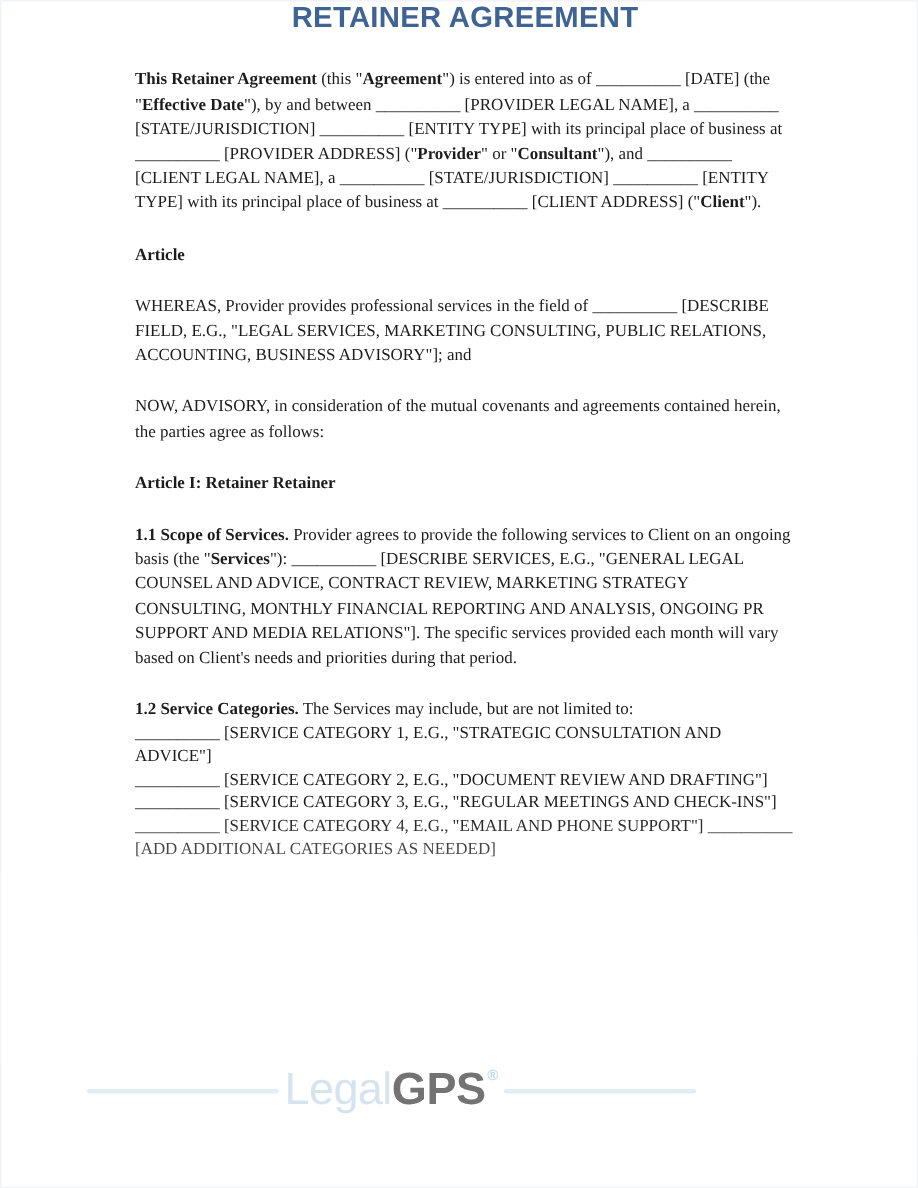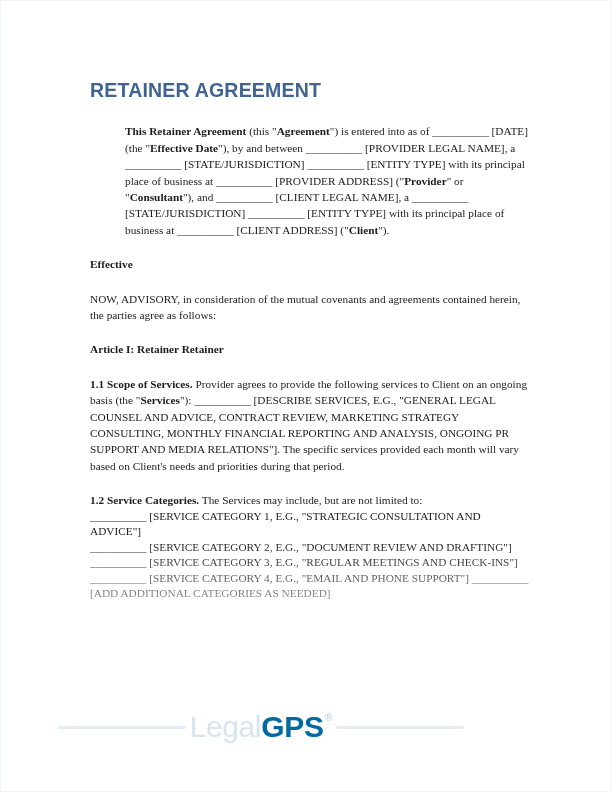--- a/index.html
+++ b/index.html
@@ -29,42 +29,42 @@
   #doc-body {
     position: absolute;
     left: 89px;
     top: 0;
     width: 440px;
     height: 700px;
     overflow: hidden;
   }
 
   #doc-title {
+    text-align: center;
     font-family: "Liberation Sans", "DejaVu Sans", sans-serif;
     font-weight: bold;
     font-size: 19.5px;
     letter-spacing: 0.2px;
     color: #3f6392;
     margin: 0;
-    padding-top: 78px;
     line-height: 1.2;
   }
 
   .para {
     font-size: 11.3px;
     line-height: 16.4px;
     color: #1c1c1c;
     margin: 0;
     padding: 0;
     text-align: left;
   }
 
   .p-gap     { margin-top: 18px; }
   .p-gap-sm  { margin-top: 15px; }
-  .p-gap-lg  { margin-top: 21px; margin-left: 35px; }
+  .p-gap-lg  { margin-top: 21px; }
 
   .b { font-weight: bold; }
 
   .heading {
     font-weight: bold;
   }
 
   
   .cat-list {
     margin: 0;
@@ -126,21 +126,21 @@
   }
   #logo-legal {
     font-size: 30px;
     font-weight: 400;
     color: #d6e4f0;
     letter-spacing: -0.4px;
   }
   #logo-gps {
     font-size: 30px;
     font-weight: bold;
-    color: #0369a1;
+    color: #737373;
     letter-spacing: -0.2px;
   }
   #logo-reg {
     font-size: 10px;
     font-weight: bold;
     color: #bcd8ee;
     margin-top: 1px;
     margin-left: 1px;
   }
 </style>
@@ -148,22 +148,23 @@
 <body>
 
 <div id="page">
 
   <div id="doc-body">
 
     <h1 id="doc-title">RETAINER AGREEMENT</h1>
 
     <p class="para p-gap-lg"><span class="b">This Retainer Agreement</span><span> (this "</span><span class="b">Agreement</span><span>") is entered into as of __________ [DATE] (the "</span><span class="b">Effective Date</span><span>"), by and between __________ [PROVIDER LEGAL NAME], a __________ [STATE/JURISDICTION] __________ [ENTITY TYPE] with its principal place of business at __________ [PROVIDER ADDRESS] ("</span><span class="b">Provider</span><span>" or "</span><span class="b">Consultant</span><span>"), and __________ [CLIENT LEGAL NAME], a __________ [STATE/JURISDICTION] __________ [ENTITY TYPE] with its principal place of business at __________ [CLIENT ADDRESS] ("</span><span class="b">Client</span><span>").</span></p>
 
-    <p class="para p-gap heading">Effective</p>
+    <p class="para p-gap heading">Article</p>
 
+    <p class="para p-gap">WHEREAS, Provider provides professional services in the field of __________ [DESCRIBE FIELD, E.G., "LEGAL SERVICES, MARKETING CONSULTING, PUBLIC RELATIONS, ACCOUNTING, BUSINESS ADVISORY"]; and</p>
 
     <p class="para p-gap">NOW, ADVISORY, in consideration of the mutual covenants and agreements contained herein, the parties agree as follows:</p>
 
     <p class="para p-gap heading">Article I: Retainer Retainer</p>
 
     <p class="para p-gap"><span class="b">1.1 Scope of Services.</span><span> Provider agrees to provide the following services to Client on an ongoing basis (the "</span><span class="b">Services</span><span>"): __________ [DESCRIBE SERVICES, E.G., "GENERAL LEGAL COUNSEL AND ADVICE, CONTRACT REVIEW, MARKETING STRATEGY CONSULTING, MONTHLY FINANCIAL REPORTING AND ANALYSIS, ONGOING PR SUPPORT AND MEDIA RELATIONS"]. The specific services provided each month will vary based on Client's needs and priorities during that period.</span></p>
 
     <p class="para p-gap"><span class="b">1.2 Service Categories.</span><span> The Services may include, but are not limited to:</span></p>
 
     <ul class="cat-list p-gap-sm">

